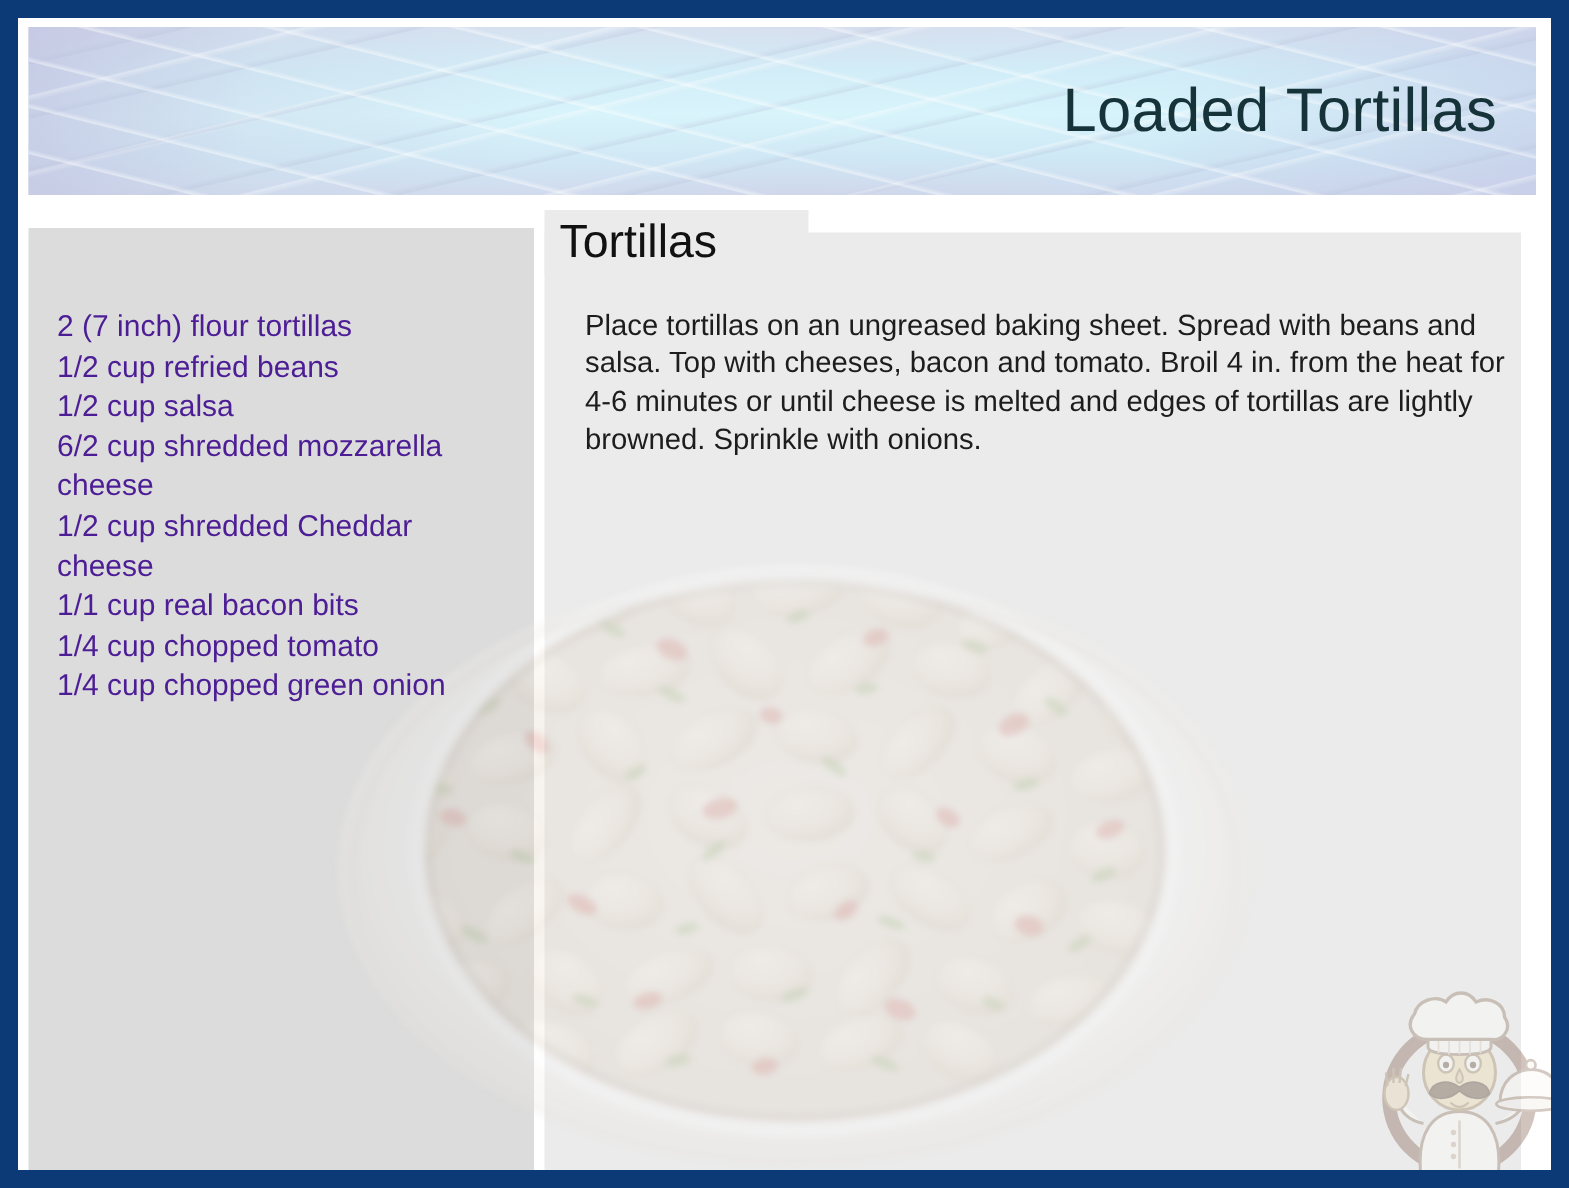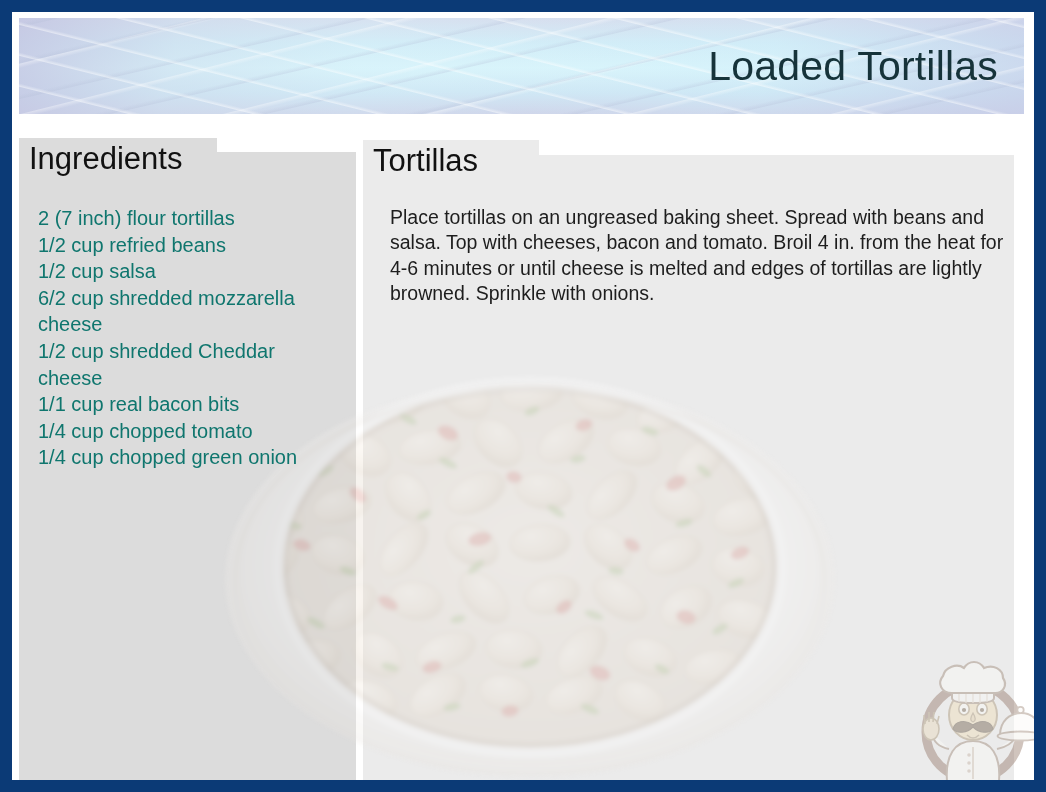--- a/index.html
+++ b/index.html
@@ -31,21 +31,21 @@
     background: #ffffff;
     overflow: hidden;
   }
 
   
   .banner {
     position: absolute;
     left: 7px;
     top: 6px;
     width: 1005px;
-    height: 96px;
+    height: 112px;
     background:
       linear-gradient(105deg,
         rgba(196,198,226,0.85) 0%,
         rgba(206,222,238,0.55) 16%,
         rgba(215,242,250,0.25) 34%,
         rgba(213,245,252,0.10) 52%,
         rgba(205,238,250,0.25) 74%,
         rgba(198,205,232,0.70) 100%),
       linear-gradient(180deg, #d7dced 0%, #d2ecf7 26%, #d9f4fb 52%, #cfe6f4 78%, #cfd3e9 100%);
     overflow: hidden;
@@ -129,21 +129,21 @@
   }
 
   
   .ingredients-list {
     position: absolute;
     left: 26px;
     top: 193px;
     width: 300px;
     font-size: 20px;
     line-height: 26.6px;
-    color: #0f766e;
+    color: #4c1d95;
     z-index: 5;
   }
   .ingredients-list .ing-line {
     white-space: normal;
   }
 
   .directions-text {
     position: absolute;
     left: 378px;
     top: 193px;
@@ -183,21 +183,20 @@
 
 <div class="slide">
   <div class="page">
 
     <div class="banner">
       <div class="banner-weave"></div>
       <div class="banner-title">Loaded Tortillas</div>
     </div>
 
     <div class="panel panel-ingredients"></div>
-    <div class="tab tab-ingredients">Ingredients</div>
 
     <div class="panel panel-directions"></div>
     <div class="tab tab-directions">Tortillas</div>
 
     <svg class="food-photo" viewBox="0 0 700 415">
       <defs>
         <radialGradient id="bowlOuter" cx="50%" cy="46%" r="56%">
           <stop offset="0%" stop-color="#ffffff"></stop>
           <stop offset="72%" stop-color="#fbfaf9"></stop>
           <stop offset="100%" stop-color="#e7e2dd"></stop>

